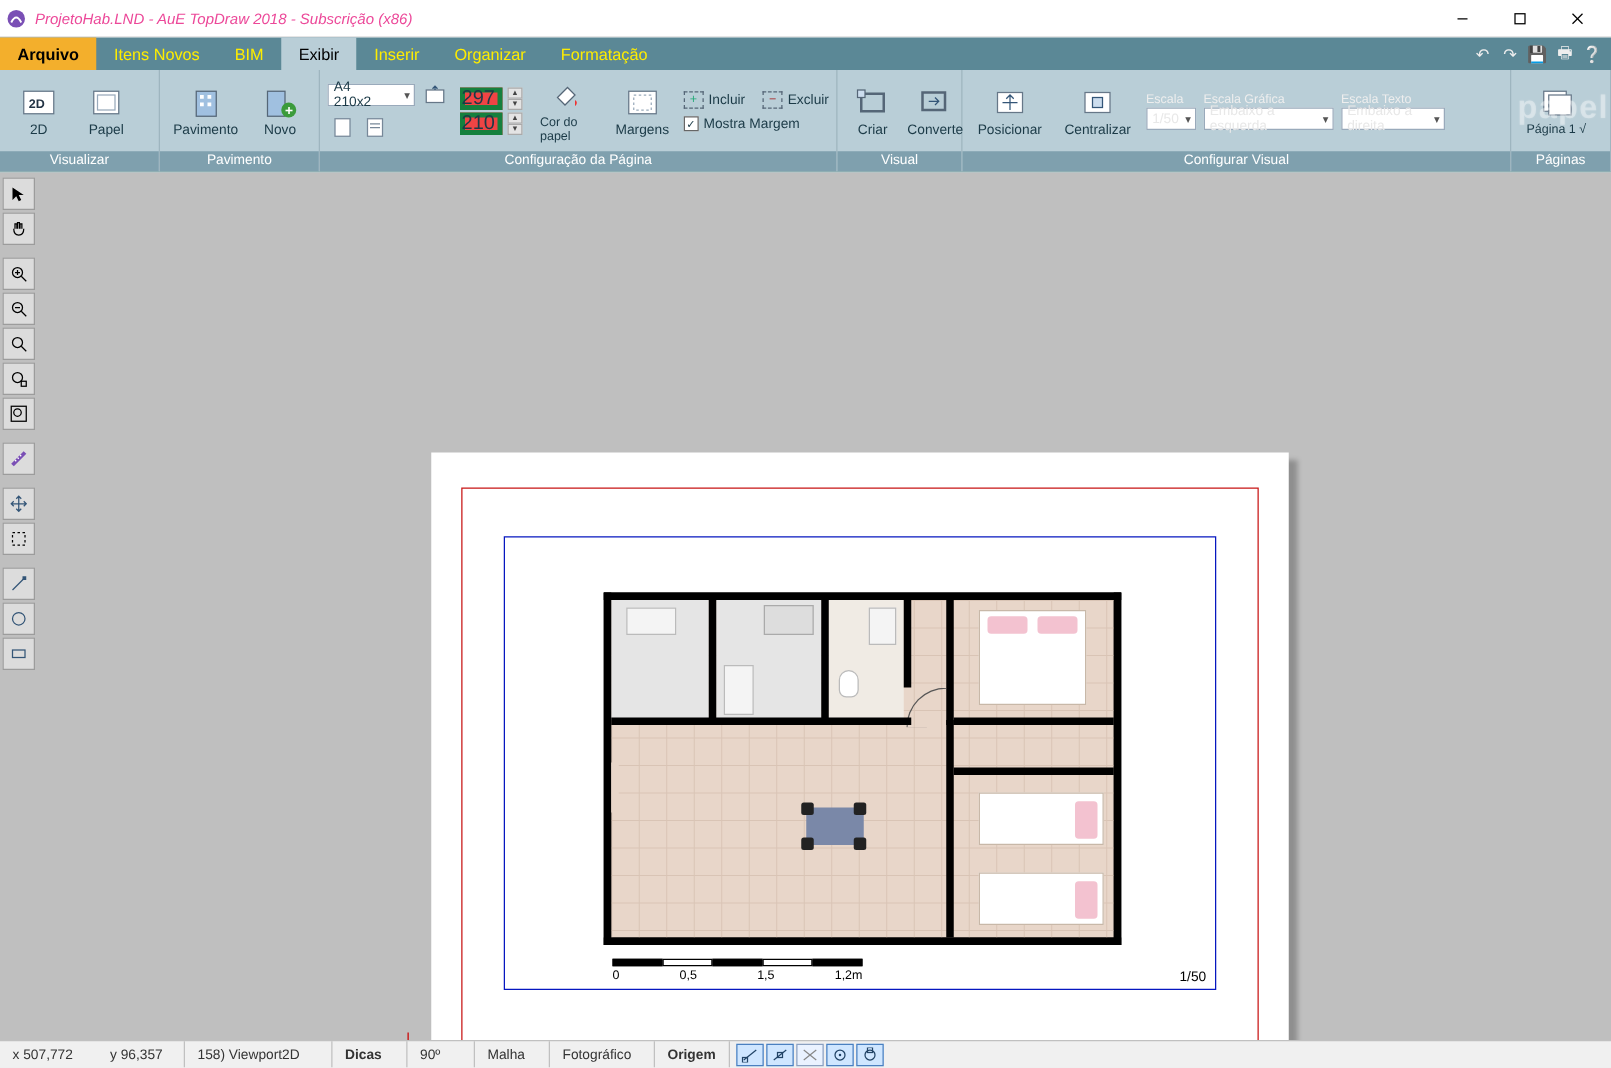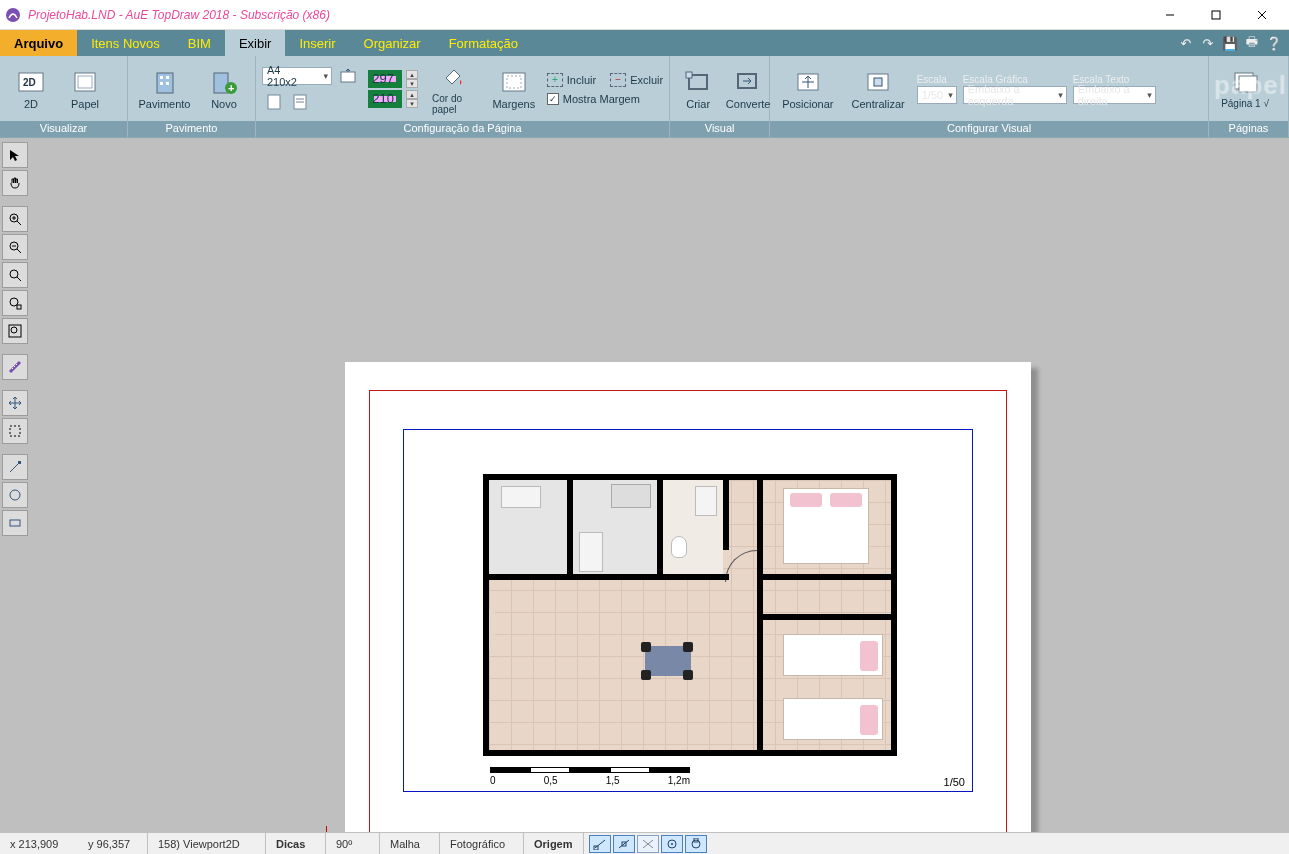--- a/index.html
+++ b/index.html
@@ -26,21 +26,21 @@
 .ribbon-group .body { flex: 1; display: flex; align-items: center; padding: 2px 6px; gap: 4px; }
 .ribbon-group .label { height: 16px; font-size: 11px; color: #fff; background: #7FA0AE; text-align: center; padding: 1px 0; }
 .rbtn { display: flex; flex-direction: column; align-items: center; justify-content: center; gap: 2px; padding: 2px 6px; min-width: 50px; height: 56px; cursor: pointer;}
 .rbtn .icn { width: 30px; height: 28px; display: flex; align-items: center; justify-content: center; font-size: 20px; color: #356; }
 .rbtn .txt { font-size: 11px; color: #1b3a47; }
 .rbtn.wide { min-width: 60px; }
 .smallcol { display: flex; flex-direction: column; gap: 2px; }
 .smallrow { display: flex; align-items: center; gap: 4px; font-size: 11px; color: #1b3a47; }
 .dd { background: #fff; border: 1px solid #9ab; font-size: 11px; padding: 1px 18px 1px 4px; position: relative; height: 18px; display: inline-flex; align-items: center; }
 .dd::after { content: "▾"; position: absolute; right: 3px; font-size: 9px; color: #555; }
-.num { background: #f0abfc; border: 6px solid #15803d; width: 34px; height: 18px; font-size: 13px; padding: 0 2px; display: inline-flex; align-items: center; justify-content: flex-end; }
+.num { background: #ef4444; border: 4px solid #15803d; width: 34px; height: 18px; font-size: 16px; padding: 0 2px; display: inline-flex; align-items: center; justify-content: flex-end; }
 .spin { display: inline-flex; flex-direction: column; }
 .spin span { width: 12px; height: 9px; background: #e4e4e4; border: 1px solid #aaa; font-size: 7px; line-height: 7px; text-align: center; color: #444;}
 .chk { width: 12px; height: 12px; border: 1px solid #666; display: inline-flex; align-items: center; justify-content: center; font-size: 9px; background: #fff; }
 .smallbtn { width: 24px; height: 24px; display: flex; align-items: center; justify-content: center; border: 1px solid transparent; }
 .smallbtn svg, .rbtn svg { display:block; }
 
 .labelled { display: flex; flex-direction: column; gap: 1px; font-size: 10px; color: #e8e8e8; justify-content: space-between; }
 .labelled > span:first-child { font-size: 10px; color: #eee; }
 
 
@@ -512,21 +512,21 @@
       </div>
       <div class="scale-text">1/50</div>
     </div>
     <div class="crosshair">
       <div class="v"></div>
     </div>
   </div>
 </div>
 
 <div class="statusbar">
-  <div class="cell nb" style="width:78px">x 213,909</div>
+  <div class="cell nb" style="width:78px">x 507,772</div>
   <div class="cell" style="width:70px">y 96,357</div>
   <div class="cell" style="width:118px">158) Viewport2D</div>
   <div class="cell" style="width:60px;font-weight:600">Dicas</div>
   <div class="cell" style="width:54px">90º</div>
   <div class="cell" style="width:60px">Malha</div>
   <div class="cell" style="width:84px">Fotográfico</div>
   <div class="cell" style="width:60px;font-weight:600">Origem</div>
   <div class="cell nb" style="padding:0 4px">
     <div class="sbtn on">
         <svg width="14" height="12">

